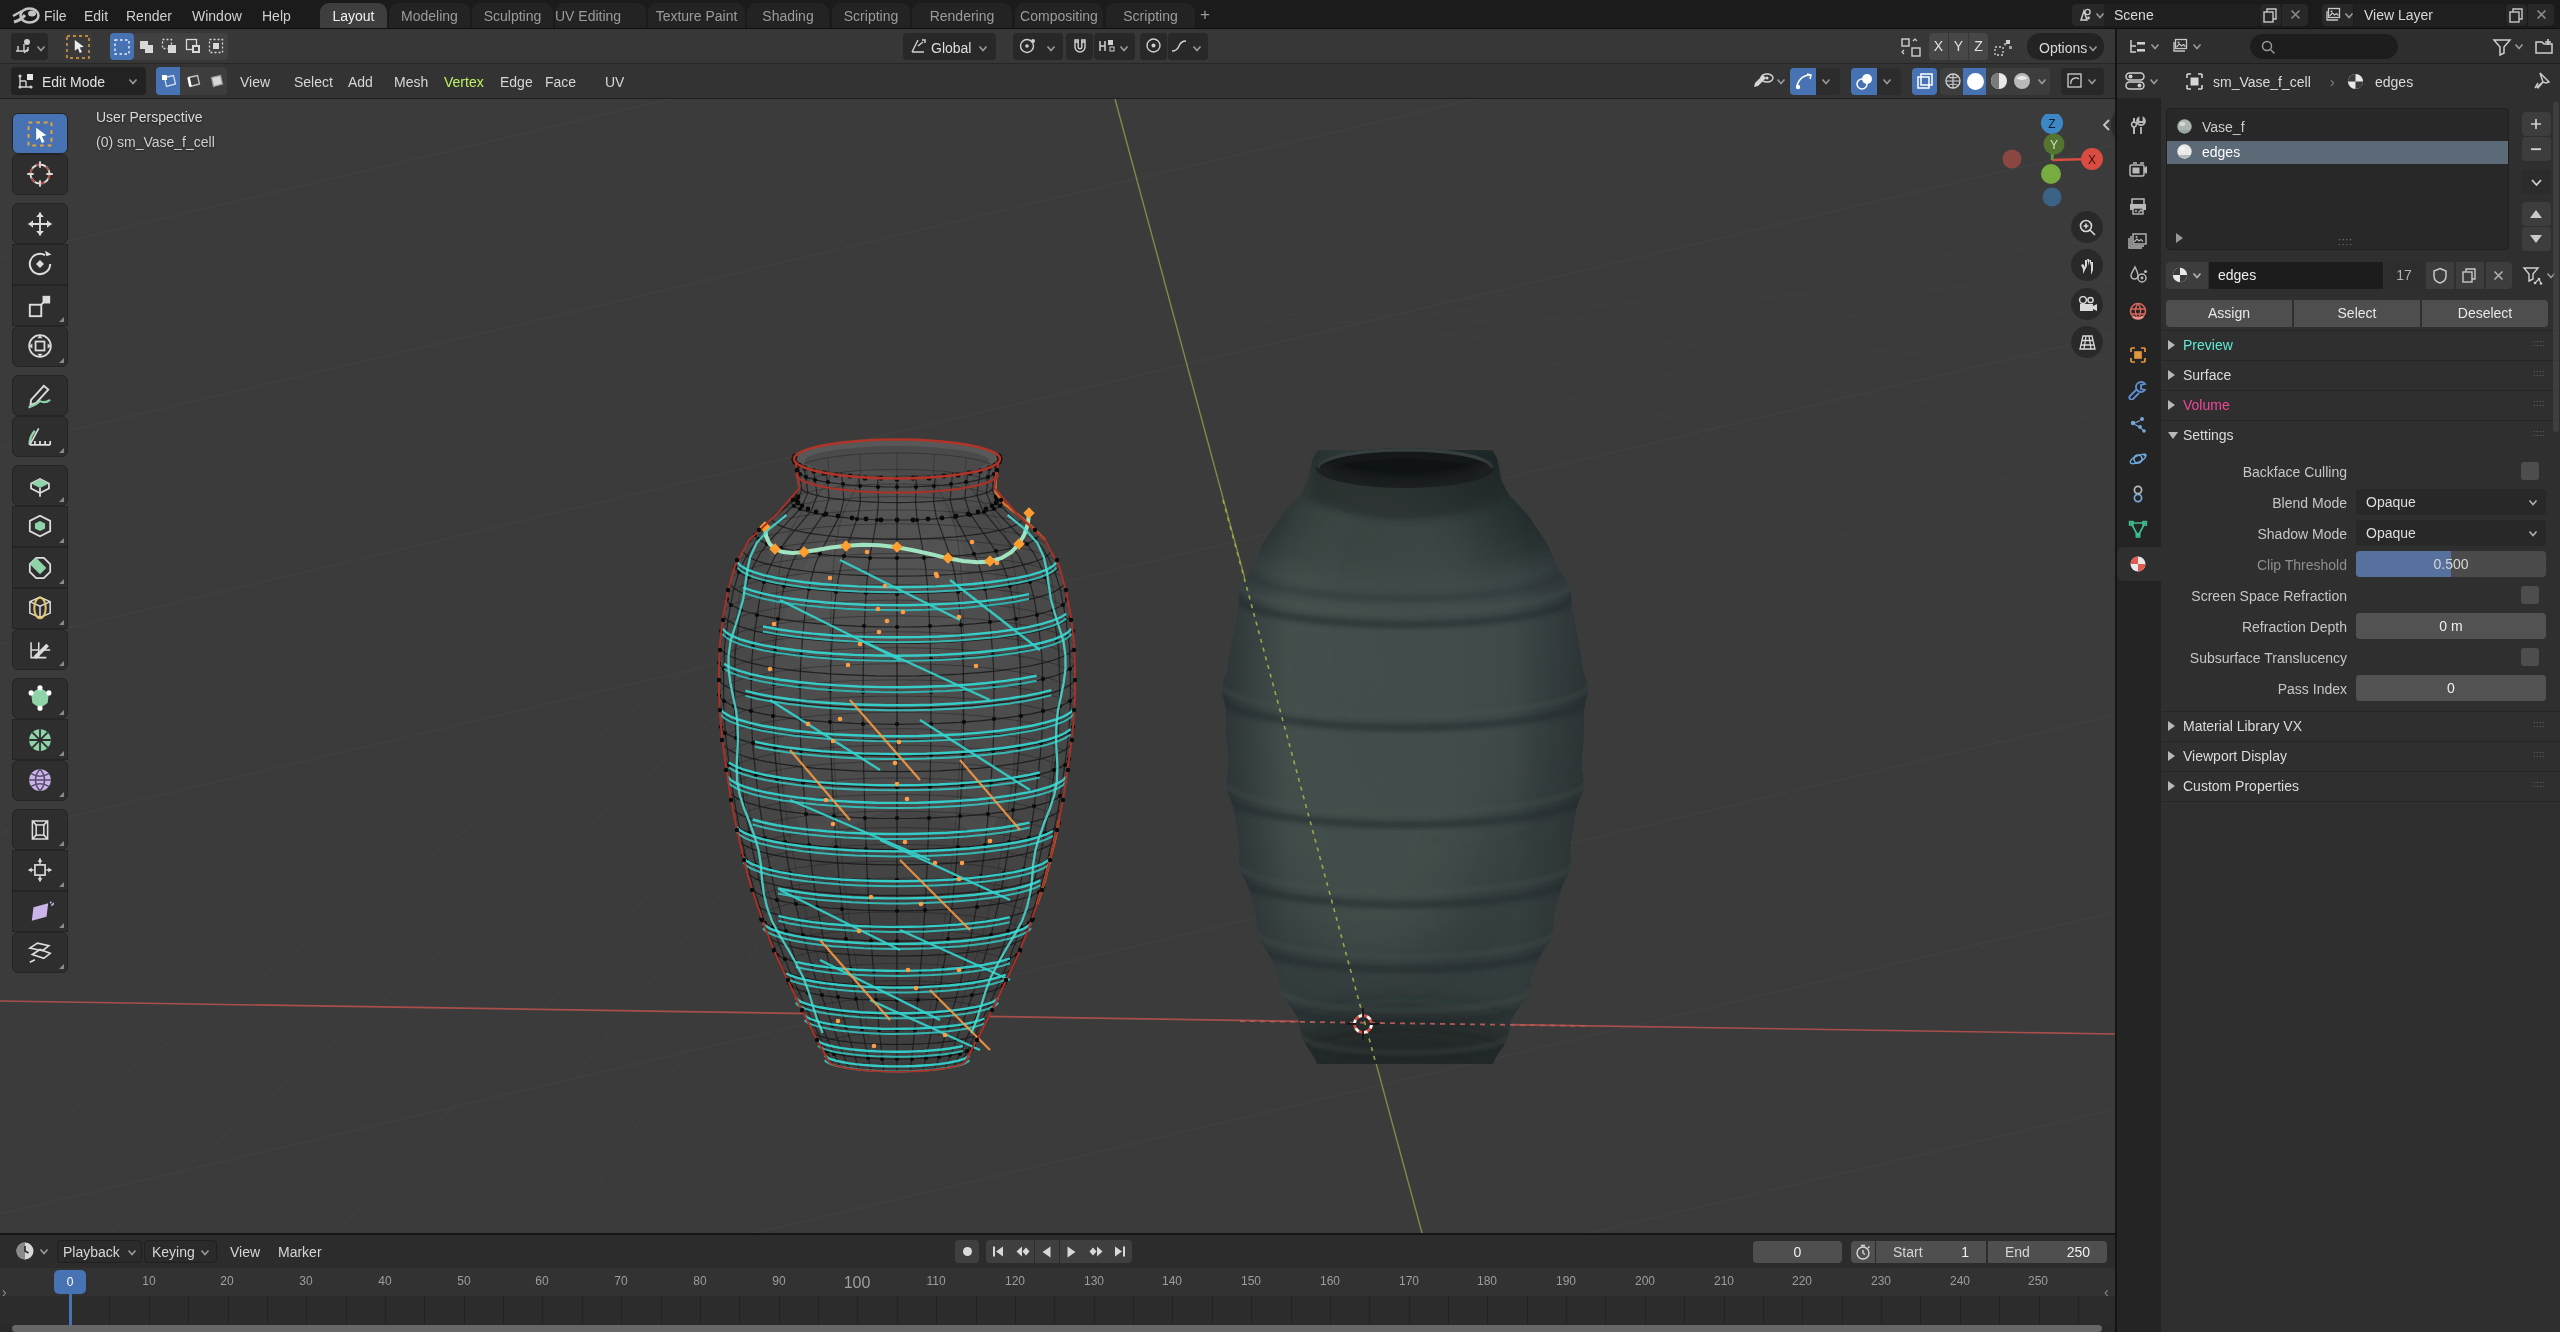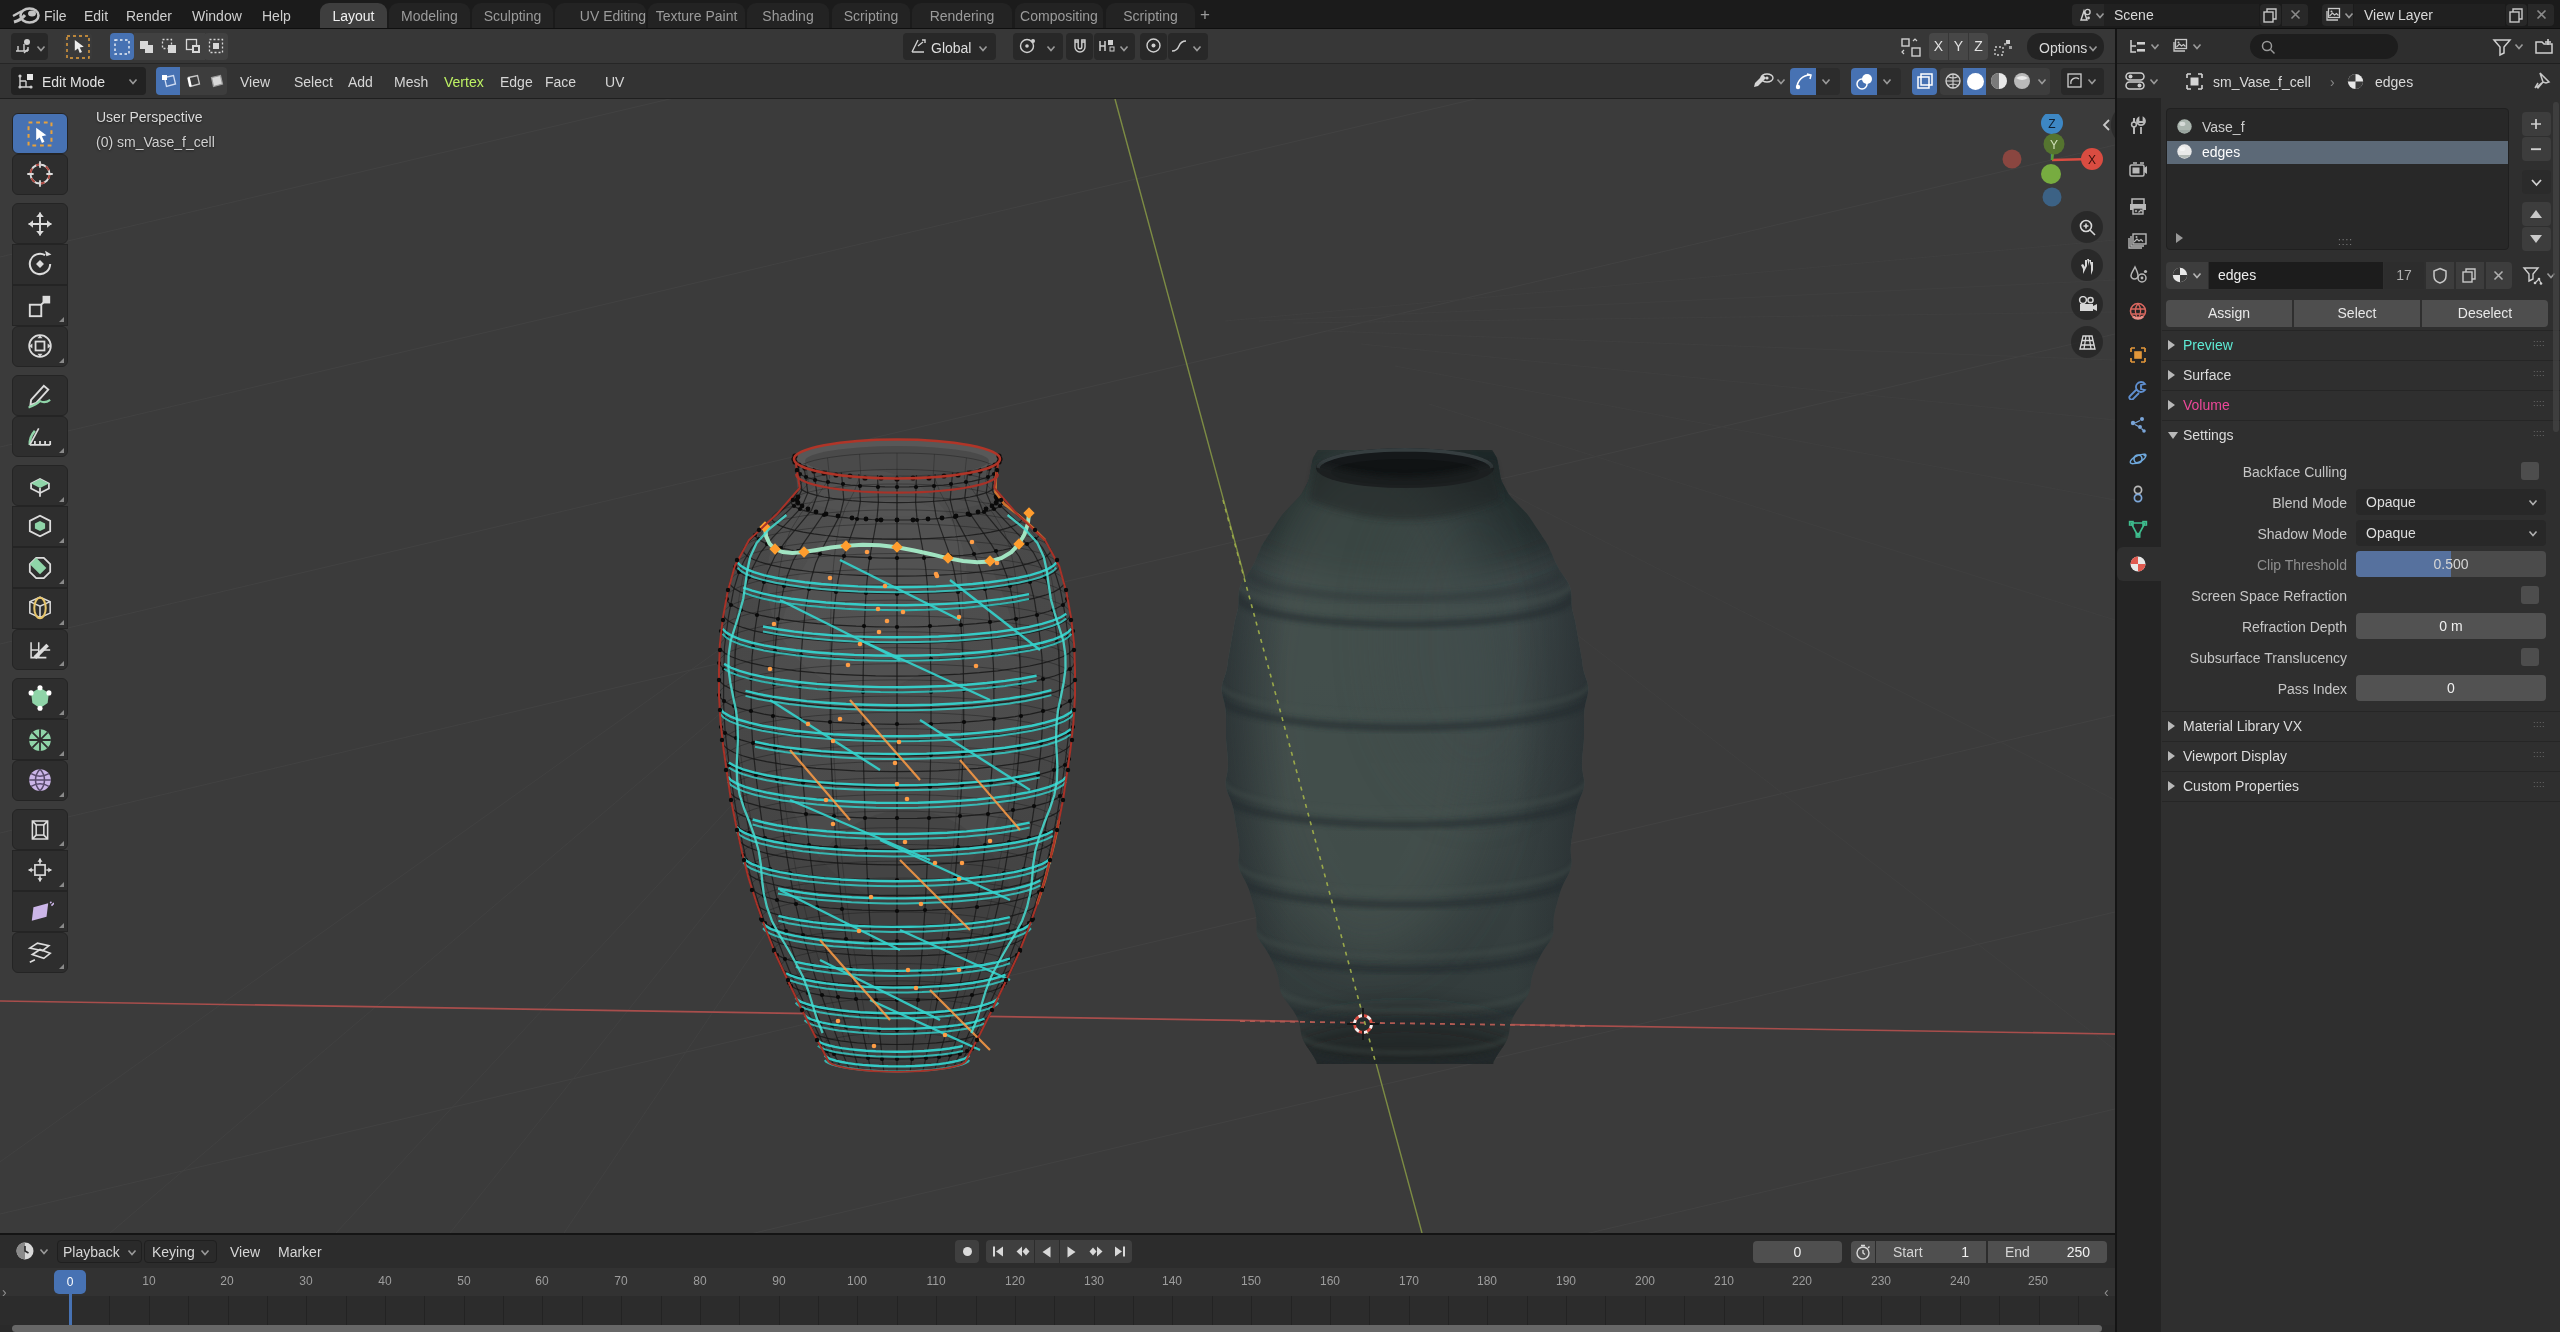--- a/index.html
+++ b/index.html
@@ -684,21 +684,21 @@
       <path d="M1,12 L10,7" stroke="#c3c3c3" stroke-width="2.4"></path>
     </svg>
 <div class="lbl" style="left:44px;top:8px;color:#cfcfcf">File</div>
 <div class="lbl" style="left:84px;top:8px;color:#cfcfcf">Edit</div>
 <div class="lbl" style="left:126px;top:8px;color:#cfcfcf">Render</div>
 <div class="lbl" style="left:192px;top:8px;color:#cfcfcf">Window</div>
 <div class="lbl" style="left:262px;top:8px;color:#cfcfcf">Help</div>
 <div class="abs" style="left:320px;top:3px;width:67px;height:26px;background:#3e3e3e;border-radius:9px 9px 0 0;color:#f0f0f0;text-align:center;line-height:27px">Layout</div>
 <div class="abs" style="left:389px;top:3px;width:81px;height:26px;background:#232323;border-radius:9px 9px 0 0;color:#9b9b9b;text-align:center;line-height:27px">Modeling</div>
 <div class="abs" style="left:472px;top:3px;width:81px;height:26px;background:#232323;border-radius:9px 9px 0 0;color:#9b9b9b;text-align:center;line-height:27px">Sculpting</div>
-<div class="abs" style="left:555px;top:3px;width:91px;height:26px;background:#232323;border-radius:9px 9px 0 0;color:#9b9b9b;text-align:right;line-height:27px">UV Editing</div>
+<div class="abs" style="left:555px;top:3px;width:91px;height:26px;background:#232323;border-radius:9px 9px 0 0;color:#9b9b9b;text-align:left;line-height:27px">UV Editing</div>
 <div class="abs" style="left:648px;top:3px;width:97px;height:26px;background:#232323;border-radius:9px 9px 0 0;color:#9b9b9b;text-align:center;line-height:27px">Texture Paint</div>
 <div class="abs" style="left:747px;top:3px;width:82px;height:26px;background:#232323;border-radius:9px 9px 0 0;color:#9b9b9b;text-align:center;line-height:27px">Shading</div>
 <div class="abs" style="left:832px;top:3px;width:78px;height:26px;background:#232323;border-radius:9px 9px 0 0;color:#9b9b9b;text-align:center;line-height:27px">Scripting</div>
 <div class="abs" style="left:912px;top:3px;width:100px;height:26px;background:#232323;border-radius:9px 9px 0 0;color:#9b9b9b;text-align:center;line-height:27px">Rendering</div>
 <div class="abs" style="left:1015px;top:3px;width:88px;height:26px;background:#232323;border-radius:9px 9px 0 0;color:#9b9b9b;text-align:center;line-height:27px">Compositing</div>
 <div class="abs" style="left:1106px;top:3px;width:89px;height:26px;background:#232323;border-radius:9px 9px 0 0;color:#9b9b9b;text-align:center;line-height:27px">Scripting</div>
 <div class="lbl" style="left:1200px;top:5px;color:#9b9b9b;font-size:17px">+</div>
 <div class="abs" style="left:2072px;top:4px;width:32px;height:22px;background:#282828;border-radius:4px 0 0 4px"></div>
 <svg class="abs" style="left:2076px;top:7px" width="17" height="16" viewBox="0 0 17 16">
        <path d="M5,13 L8,4 L11,13 Z" fill="none" stroke="#cfcfcf" stroke-width="1.4"></path>
@@ -1423,21 +1423,21 @@
 <div class="abs" style="left:54px;top:1270px;width:32px;height:24px;background:#4772b3;border-radius:5px;text-align:center;line-height:24px;color:#fff;font-size:12px">0</div>
 <div class="abs" style="left:129px;top:1274px;width:40px;text-align:center;color:#9d9d9d;font-size:12px">10</div>
 <div class="abs" style="left:207px;top:1274px;width:40px;text-align:center;color:#a3a3a3;font-size:12px">20</div>
 <div class="abs" style="left:286px;top:1274px;width:40px;text-align:center;color:#9d9d9d;font-size:12px">30</div>
 <div class="abs" style="left:365px;top:1274px;width:40px;text-align:center;color:#9d9d9d;font-size:12px">40</div>
 <div class="abs" style="left:444px;top:1274px;width:40px;text-align:center;color:#9d9d9d;font-size:12px">50</div>
 <div class="abs" style="left:522px;top:1274px;width:40px;text-align:center;color:#9d9d9d;font-size:12px">60</div>
 <div class="abs" style="left:601px;top:1274px;width:40px;text-align:center;color:#9d9d9d;font-size:12px">70</div>
 <div class="abs" style="left:680px;top:1274px;width:40px;text-align:center;color:#9d9d9d;font-size:12px">80</div>
 <div class="abs" style="left:759px;top:1274px;width:40px;text-align:center;color:#9d9d9d;font-size:12px">90</div>
-<div class="abs" style="left:837px;top:1274px;width:40px;text-align:center;color:#9d9d9d;font-size:12px">100</div>
+<div class="abs" style="left:837px;top:1274px;width:40px;text-align:center;color:#9d9d9d;font-size:16px">100</div>
 <div class="abs" style="left:916px;top:1274px;width:40px;text-align:center;color:#9d9d9d;font-size:12px">110</div>
 <div class="abs" style="left:995px;top:1274px;width:40px;text-align:center;color:#9d9d9d;font-size:12px">120</div>
 <div class="abs" style="left:1074px;top:1274px;width:40px;text-align:center;color:#9d9d9d;font-size:12px">130</div>
 <div class="abs" style="left:1152px;top:1274px;width:40px;text-align:center;color:#9d9d9d;font-size:12px">140</div>
 <div class="abs" style="left:1231px;top:1274px;width:40px;text-align:center;color:#9d9d9d;font-size:12px">150</div>
 <div class="abs" style="left:1310px;top:1274px;width:40px;text-align:center;color:#9d9d9d;font-size:12px">160</div>
 <div class="abs" style="left:1389px;top:1274px;width:40px;text-align:center;color:#9d9d9d;font-size:12px">170</div>
 <div class="abs" style="left:1467px;top:1274px;width:40px;text-align:center;color:#9d9d9d;font-size:12px">180</div>
 <div class="abs" style="left:1546px;top:1274px;width:40px;text-align:center;color:#9d9d9d;font-size:12px">190</div>
 <div class="abs" style="left:1625px;top:1274px;width:40px;text-align:center;color:#9d9d9d;font-size:12px">200</div>

